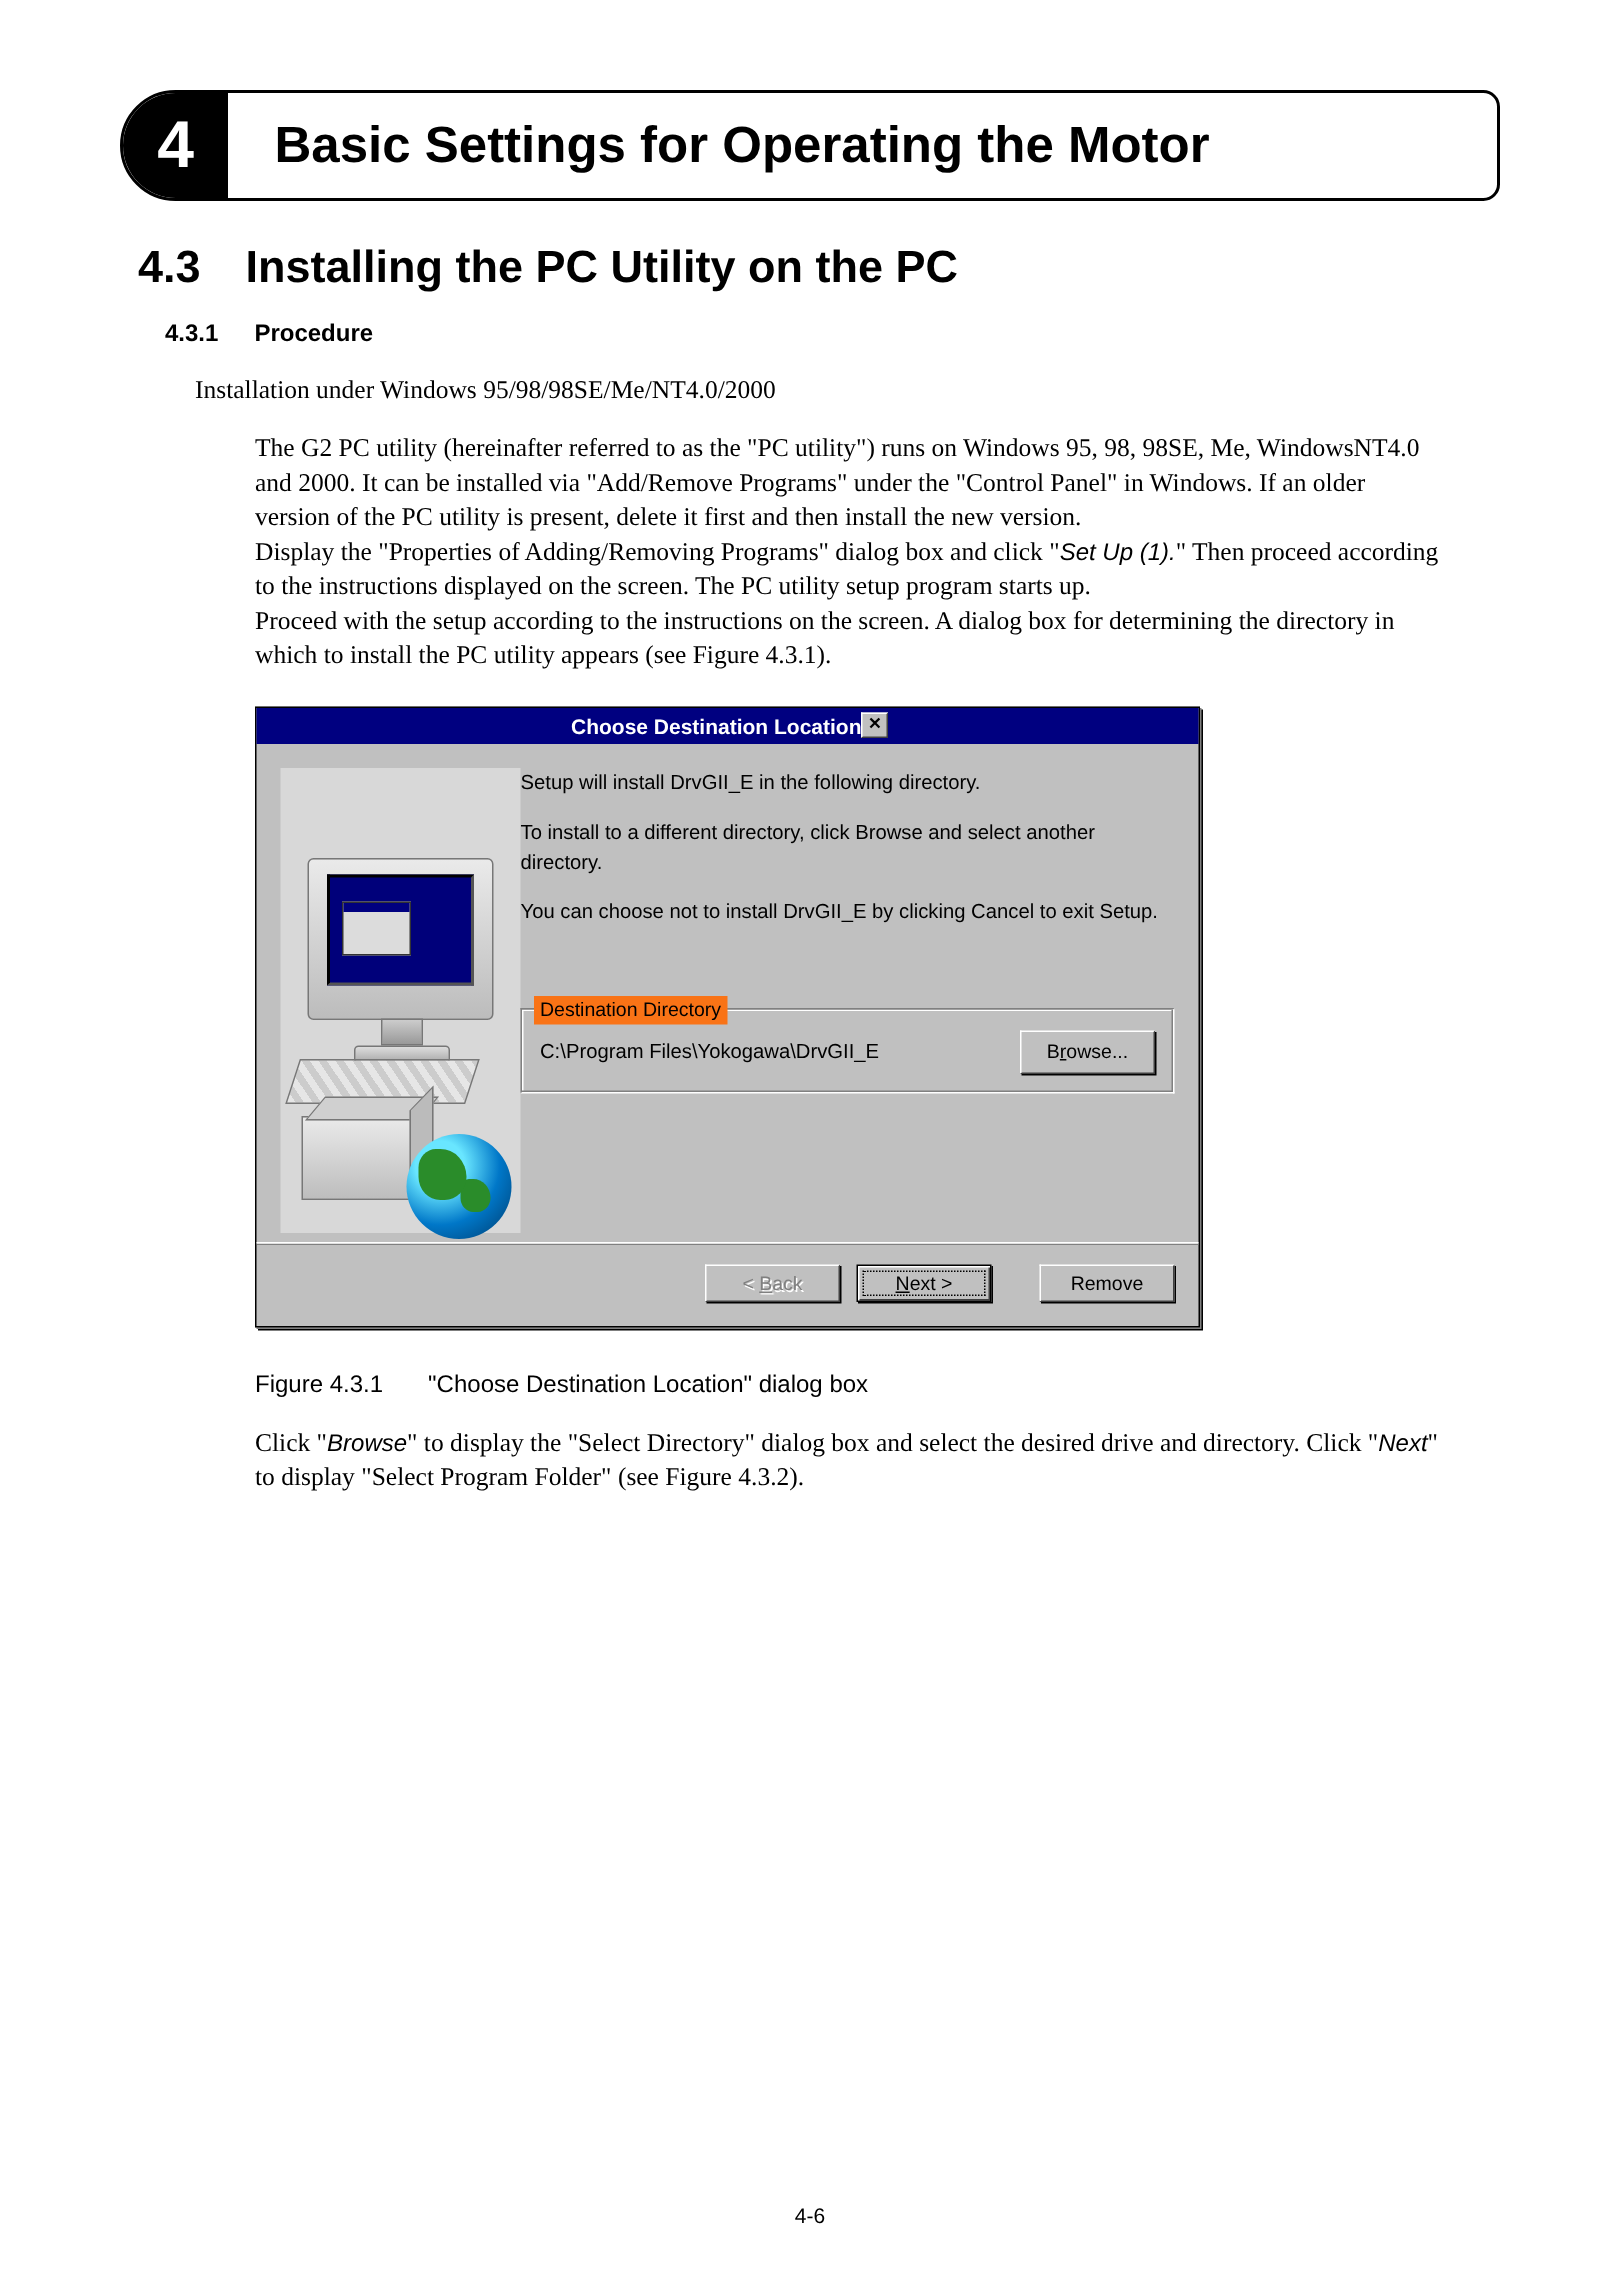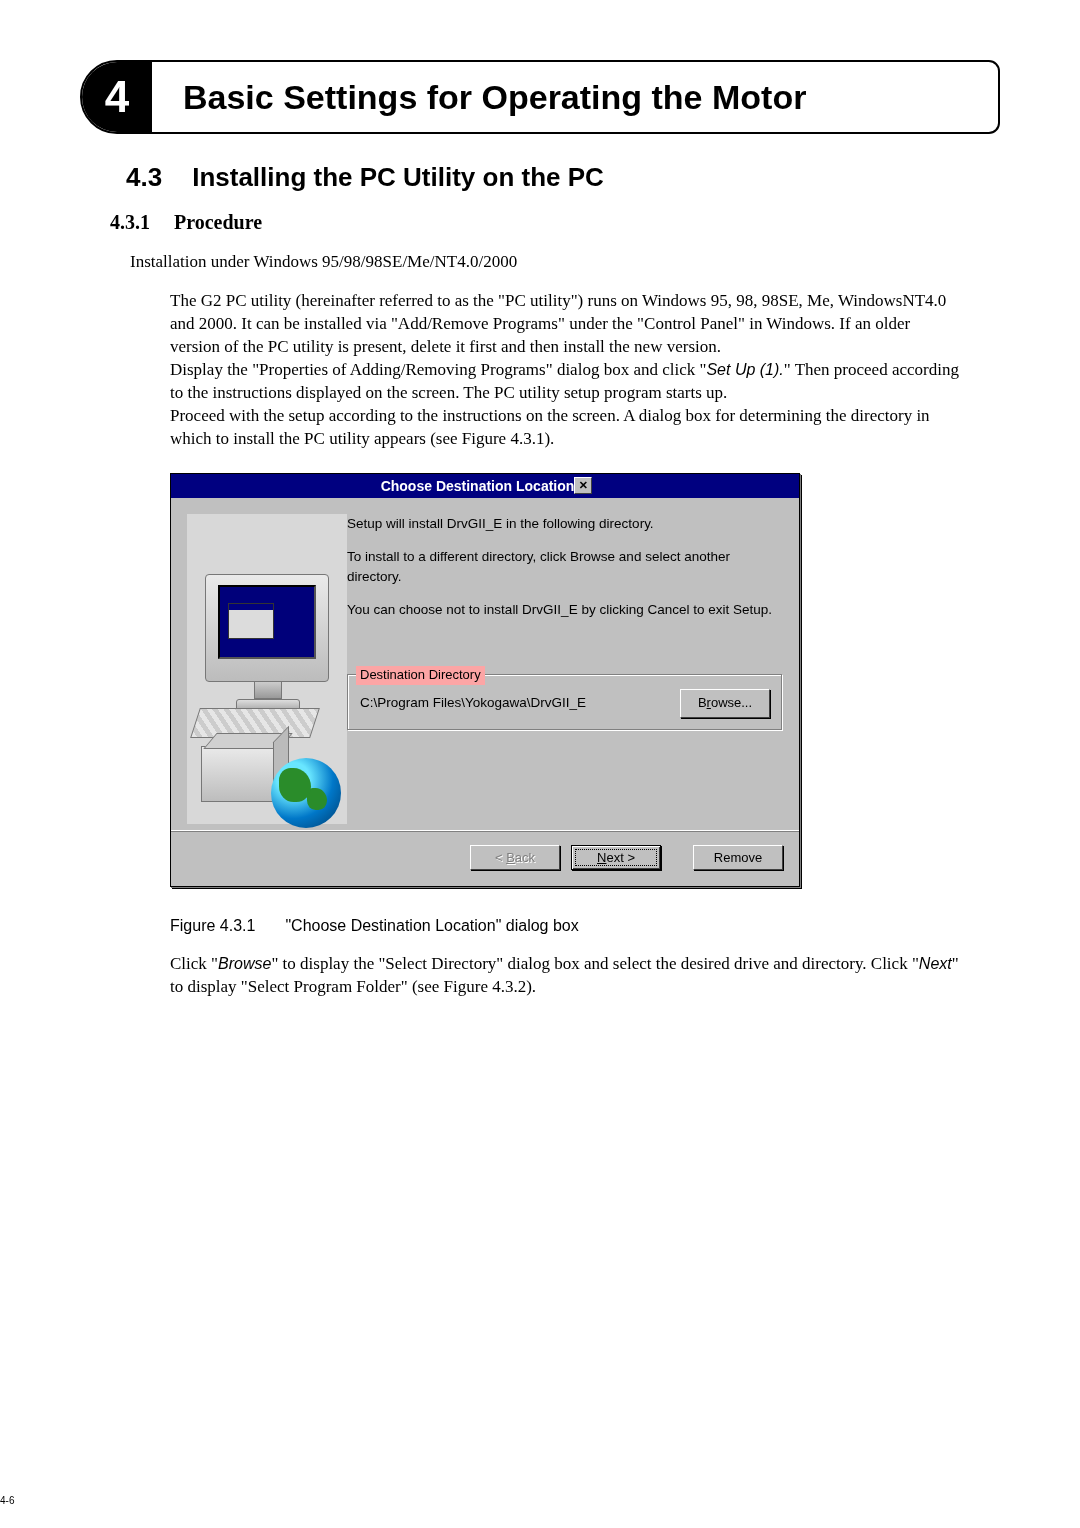--- a/index.html
+++ b/index.html
@@ -35,28 +35,28 @@
   }
   .chapter-title {
     font-family: Arial, Helvetica, sans-serif;
     font-weight: bold;
     font-size: 34px;
     padding-left: 31px;
   }
   .section-heading {
     font-family: Arial, Helvetica, sans-serif;
     font-weight: bold;
-    font-size: 26px;
-    margin: 10px 0 18px 46px;
+    font-size: 30px;
+    margin: 10px 0 18px 12px;
   }
   .section-num { display: inline-block; margin-right: 30px; }
   .subsection-heading {
-    font-family: Liberation Serif, serif;
-    font-weight: bold;
-    font-size: 20px;
+    font-family: Liberation Sans, sans-serif;
+    font-weight: bold;
+    font-size: 16px;
     margin: 0 0 18px 30px;
   }
   .subsection-num { display: inline-block; margin-right: 24px; }
   .install-header {
     font-family: "Times New Roman", Times, serif;
     font-size: 17px;
     margin: 0 0 18px 50px;
   }
   .body-text {
     font-family: "Times New Roman", Times, serif;
@@ -142,21 +142,21 @@
     border-top-color:#808080; border-left-color:#808080;
     border-right-color:#fff; border-bottom-color:#fff;
     box-shadow: inset -1px -1px 0 #808080, inset 1px 1px 0 #fff;
     position: relative;
     padding: 14px 12px 12px 12px;
     margin-top: 54px;
     display: flex; align-items: center; justify-content: space-between;
   }
   .dest-legend {
     position: absolute; top: -9px; left: 8px;
-    background: #fca5a5; padding: 0 4px; font-size: 13px;
+    background: #f97316; padding: 0 4px; font-size: 13px;
   }
   .dest-path { font-size: 13.5px; }
   .win-btn {
     background: #c0c0c0;
     border-top: 1px solid #fff;
     border-left: 1px solid #fff;
     border-right: 1px solid #404040;
     border-bottom: 1px solid #404040;
     box-shadow: 1px 1px 0 #000;
     font-family: "MS Sans Serif", Tahoma, Arial, sans-serif;
@@ -189,24 +189,25 @@
   }
   .fig-num { display:inline-block; margin-right: 30px; }
   .body-text2 {
     font-family: "Times New Roman", Times, serif;
     font-size: 17px;
     line-height: 1.35;
     margin: 0 40px 0 90px;
   }
   .page-num {
     position: absolute;
-    bottom: 22px;
+    bottom: 43px;
     left: 0; right: 0;
+    text-align: center;
     font-family: Arial, sans-serif;
-    font-size: 10px;
+    font-size: 14px;
   }
 </style>
 </head>
 <body>
 
 <div class="chapter-header-row">
   <div class="chapter-badge">4</div>
   <div class="chapter-title">Basic Settings for Operating the Motor</div>
 </div>
 

